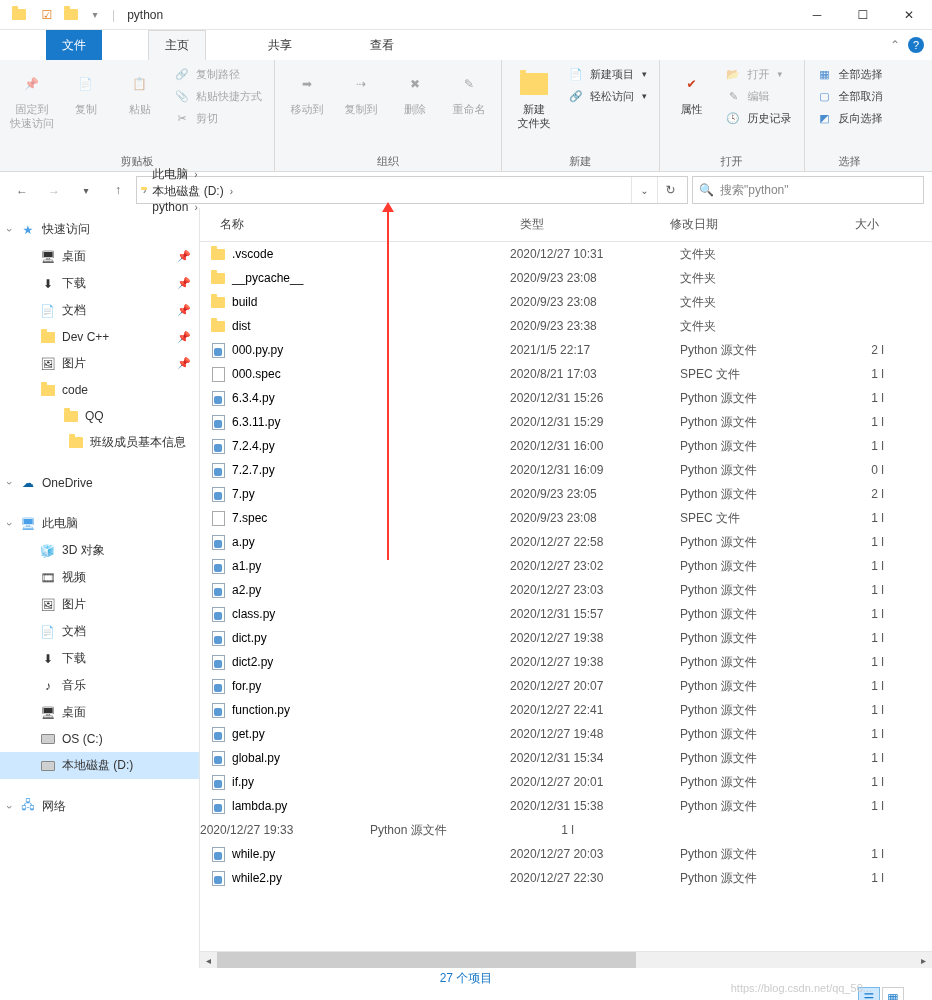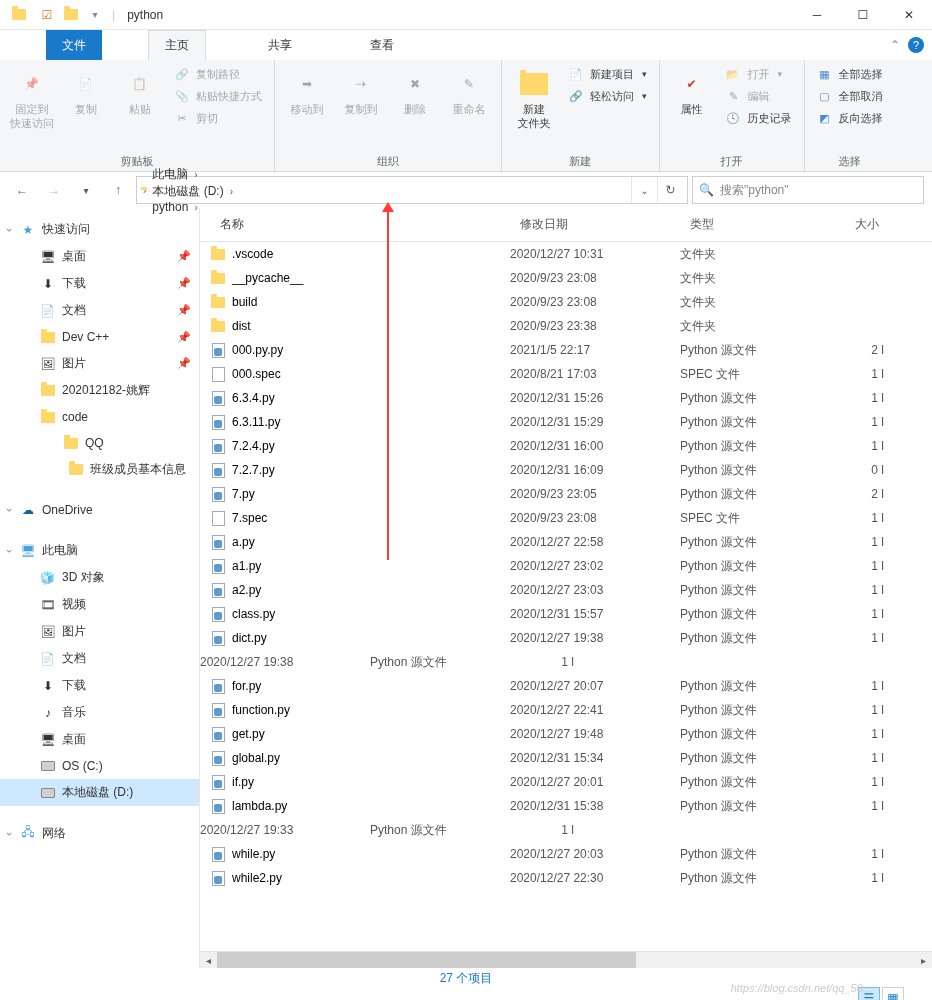--- a/index.html
+++ b/index.html
@@ -70,21 +70,21 @@
 .hscroll-btn { width: 17px; height: 17px; display: flex; align-items: center; justify-content: center; color: #606060; font-size: 10px; background: #f0f0f0; }
 
 .arrow-annotation { position: absolute; left: 387px; top: 210px; width: 2px; height: 350px; background: #ff3b30; pointer-events: none; }
 .arrow-annotation::before { content: ""; position: absolute; top: -8px; left: -5px; border-left: 6px solid transparent; border-right: 6px solid transparent; border-bottom: 10px solid #ff3b30; }
 
 .statusbar { position: absolute; bottom: 2px; left: 0; right: 0; height: 28px; display: flex; align-items: center; padding: 0 28px; color: #1979ca; background: #fff; flex-direction: column; }
 .status-right { margin-left: auto; display: flex; gap: 2px; }
 .view-btn { width: 22px; height: 22px; border: 1px solid #cfcfcf; display: flex; align-items: center; justify-content: center; }
 .view-btn.active { background: #cde8ff; border-color: #7ab8e8; }
 
-.watermark { position: absolute; bottom: 6px; right: 60px; color: #ccc; font-size: 11px; pointer-events: none; font-style: italic; }
+.watermark { position: absolute; bottom: 6px; right: 60px; color: #ccc; font-size: 11px; pointer-events: none; }
 
 
 .i-folder { width: 14px; height: 11px; background: #ffd86b; border-radius: 1px; position: relative; }
 .i-folder::before { content: ""; position: absolute; top: -3px; left: 0; width: 6px; height: 3px; background: #ffd86b; border-radius: 1px 1px 0 0; }
 .i-pyfile { width: 13px; height: 15px; border: 1px solid #9ab; background: #fff; position: relative; }
 .i-pyfile::after { content: ""; position: absolute; bottom: 1px; left: 1px; width: 8px; height: 8px; background: #5b9bd5; border-radius: 2px; }
 .i-txtfile { width: 13px; height: 15px; border: 1px solid #aaa; background: #fff; }
 .i-disk { width: 14px; height: 10px; background: #d0d0d0; border: 1px solid #888; border-radius: 1px; }
 </style>
 </head>
@@ -311,26 +311,20 @@
           </div>
           <div class="tree-item" style="padding-left: 40px;">
             <span class="ico">🖼</span>
             <span class="lbl">图片</span>
             <span class="pin">📌</span>
           </div>
           <div class="tree-item" style="padding-left: 40px;">
             <span class="ico">
               <span class="i-folder"></span>
             </span>
-            <span class="lbl">202012182-姚辉</span>
-          </div>
-          <div class="tree-item" style="padding-left: 40px;">
-            <span class="ico">
-              <span class="i-folder"></span>
-            </span>
             <span class="lbl">code</span>
           </div>
           <div class="tree-item" style="padding-left: 40px; margin-left: 23px;">
             <span class="ico">
               <span class="i-folder"></span>
             </span>
             <span class="lbl">QQ</span>
           </div>
           <div class="tree-item" style="padding-left: 40px; margin-left: 28px;">
             <span class="ico">
@@ -397,22 +391,22 @@
     <div class="tree-section">
       <div class="tree-item root">
           <span class="ico" style="color:#4aa0e8">🖧</span>
           <span class="lbl">网络</span>
         </div>
     </div>
   </div>
   <div class="listview">
     <div class="list-header">
       <div class="col col-name" style="padding-left:20px">名称</div>
+      <div class="col col-type">类型</div>
       <div class="col col-date">修改日期</div>
-      <div class="col col-type">类型</div>
       <div class="col col-size">大小</div>
     </div>
     <div class="list-body" id="file-rows">
         <div class="row">
           <div class="col-name">
             <span class="file-ico">
               <span class="i-folder"></span>
             </span>
             <span>.vscode</span>
           </div>
@@ -590,20 +584,26 @@
             <span class="file-ico">
               <span class="i-pyfile"></span>
             </span>
             <span>dict.py</span>
           </div>
           <div class="col-date">2020/12/27 19:38</div>
           <div class="col-type">Python 源文件</div>
           <div class="col-size">1 l</div>
         </div>
         <div class="row">
+          <div class="col-name">
+            <span class="file-ico">
+              <span class="i-pyfile"></span>
+            </span>
+            <span>dict2.py</span>
+          </div>
           <div class="col-date">2020/12/27 19:38</div>
           <div class="col-type">Python 源文件</div>
           <div class="col-size">1 l</div>
         </div>
         <div class="row">
           <div class="col-name">
             <span class="file-ico">
               <span class="i-pyfile"></span>
             </span>
             <span>for.py</span>

